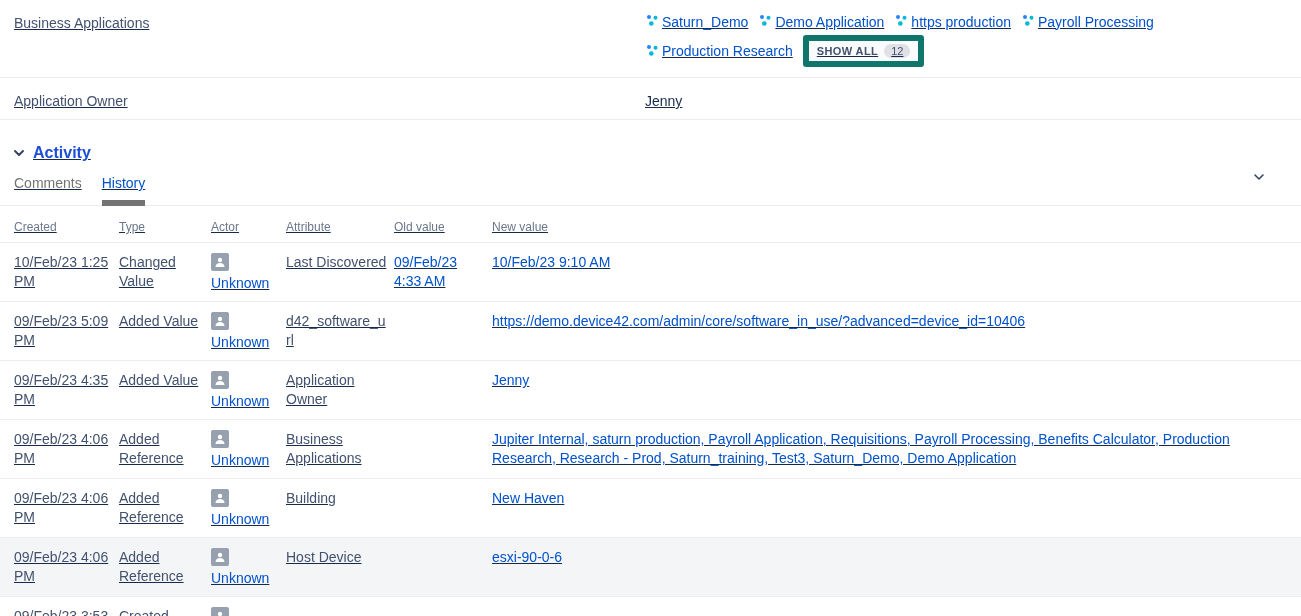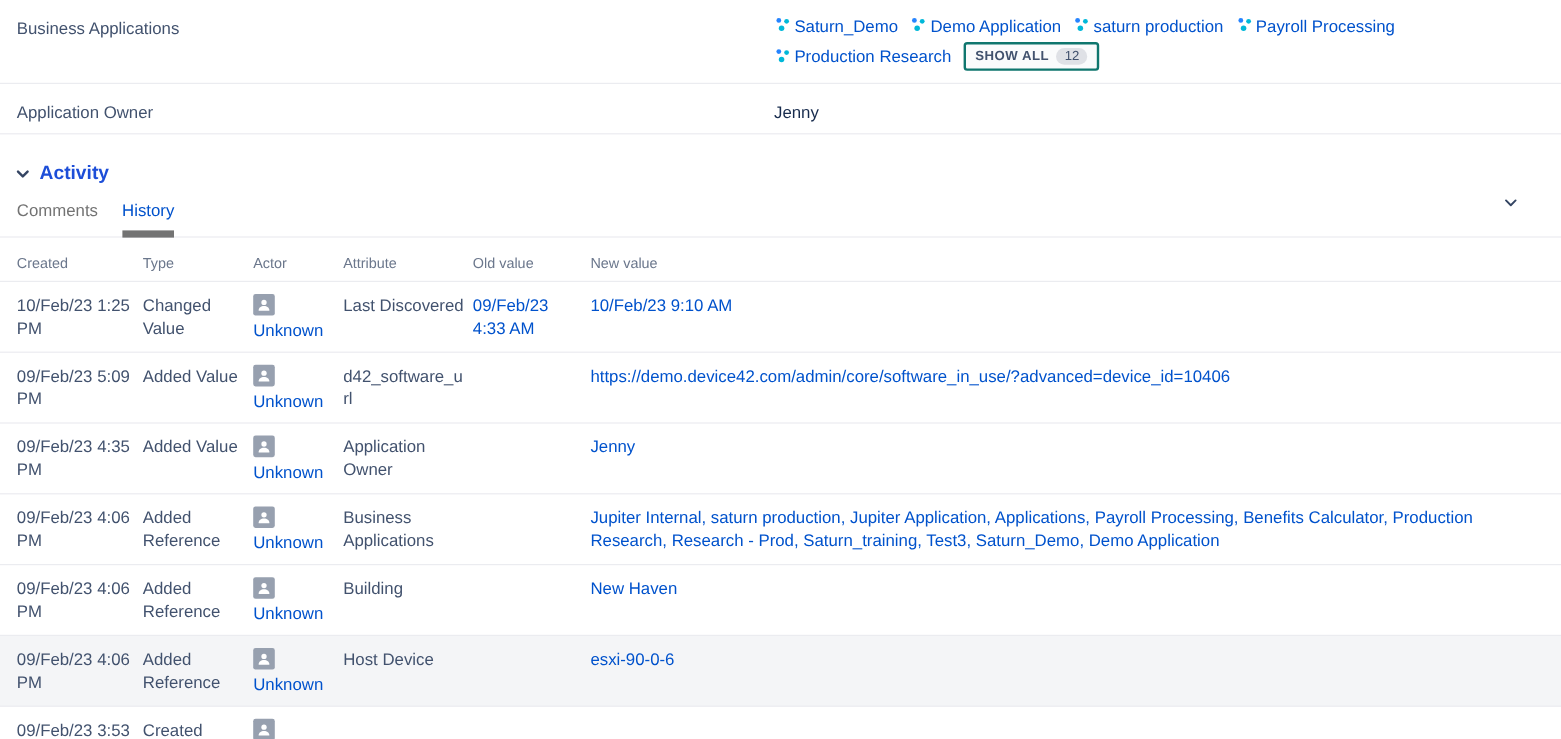--- a/index.html
+++ b/index.html
@@ -2,29 +2,29 @@
 <html><head>
 <meta charset="utf-8">
 <style>
   * { box-sizing: border-box; margin: 0; padding: 0; }
   html, body { background: #ffffff; }
   body {
     width: 1301px; height: 616px; overflow: hidden;
     font-family: "Liberation Sans", sans-serif;
     font-size: 14px; color: #172b4d;
   }
-  .page { width: 1301px; height: 599px; position: relative; }
+  .page { width: 1301px; height: 599px; position: relative; text-decoration: underline; }
 
   
   .field-row { display: flex; align-items: flex-start; padding: 13px 14px 10px 14px; }
   .field-label { flex: 0 0 631px; color: #42526e; padding-top: 2px; }
   .field-value { flex: 1; color: #172b4d; padding-top: 2px; }
   .links-wrap { display: flex; flex-wrap: wrap; align-items: center; gap: 5px 10px; padding-top: 0; }
   .app-link { display: inline-flex; align-items: center; gap: 3px; color: #0052cc; text-decoration: none; cursor: pointer; white-space: nowrap; }
-  .show-all-btn { display: inline-flex; align-items: center; gap: 6px; border: 2px solid #0f766e; background: #fafbfc; border-radius: 3px; padding: 3px 8px; cursor: pointer; }
+  .show-all-btn { display: inline-flex; align-items: center; gap: 6px; border: 6px solid #0f766e; background: #fafbfc; border-radius: 3px; padding: 3px 8px; cursor: pointer; }
   .show-all-label { font-size: 11px; font-weight: 700; letter-spacing: 0.4px; color: #42526e; }
   .count-badge { background: #dfe1e6; border-radius: 10px; padding: 1px 7px; font-size: 11px; color: #42526e; }
   .hr { border-bottom: 1px solid #ebecf0; }
 
   
   .activity-head { display: flex; align-items: center; gap: 7px; padding: 24px 14px 0 12px; cursor: pointer; }
   .activity-title { font-size: 16px; font-weight: 700; color: #1d4ed8; }
   .chev svg { display: block; }
 
   .tabbar { position: relative; margin-top: 13px; padding: 0 14px; border-bottom: 1px solid #ebecf0; display: flex; gap: 20px; }
@@ -66,21 +66,21 @@
               <circle cx="6.3" cy="10.5" r="2.3" fill="#00b8d9"></circle>
             </svg></span>
         <span>Demo Application</span>
       </a>
       <a class="app-link">
         <span class="app-icon"><svg width="14" height="14" viewBox="0 0 14 14">
               <circle cx="4" cy="4" r="2" fill="#2684ff"></circle>
               <circle cx="10.5" cy="4.8" r="2" fill="#00b8d9"></circle>
               <circle cx="6.3" cy="10.5" r="2.3" fill="#00b8d9"></circle>
             </svg></span>
-        <span>saturn production</span>
+        <span>https production</span>
       </a>
       <a class="app-link">
         <span class="app-icon"><svg width="14" height="14" viewBox="0 0 14 14">
               <circle cx="4" cy="4" r="2" fill="#2684ff"></circle>
               <circle cx="10.5" cy="4.8" r="2" fill="#00b8d9"></circle>
               <circle cx="6.3" cy="10.5" r="2.3" fill="#00b8d9"></circle>
             </svg></span>
         <span>Payroll Processing</span>
       </a>
       <a class="app-link">
@@ -193,21 +193,21 @@
       <span class="avatar">
           <svg width="12" height="12" viewBox="0 0 12 12">
             <circle cx="6" cy="4" r="2.2" fill="#ffffff"></circle>
             <path d="M1.5 11c0-2.6 2-3.9 4.5-3.9s4.5 1.3 4.5 3.9z" fill="#ffffff"></path>
           </svg>
         </span>
       <a class="val-link">Unknown</a>
     </div>
     <div class="cell">Business Applications</div>
     <div class="cell"><a class="val-link"></a></div>
-    <div class="cell"><a class="val-link">Jupiter Internal, saturn production, Jupiter Application, Applications, Payroll Processing, Benefits Calculator, Production Research, Research - Prod, Saturn_training, Test3, Saturn_Demo, Demo Application</a></div>
+    <div class="cell"><a class="val-link">Jupiter Internal, saturn production, Payroll Application, Requisitions, Payroll Processing, Benefits Calculator, Production Research, Research - Prod, Saturn_training, Test3, Saturn_Demo, Demo Application</a></div>
   </div>
 
   <div class="hist-row hist-grid">
     <div class="cell">09/Feb/23 4:06 PM</div>
     <div class="cell">Added Reference</div>
     <div class="cell actor-cell">
       <span class="avatar">
           <svg width="12" height="12" viewBox="0 0 12 12">
             <circle cx="6" cy="4" r="2.2" fill="#ffffff"></circle>
             <path d="M1.5 11c0-2.6 2-3.9 4.5-3.9s4.5 1.3 4.5 3.9z" fill="#ffffff"></path>

